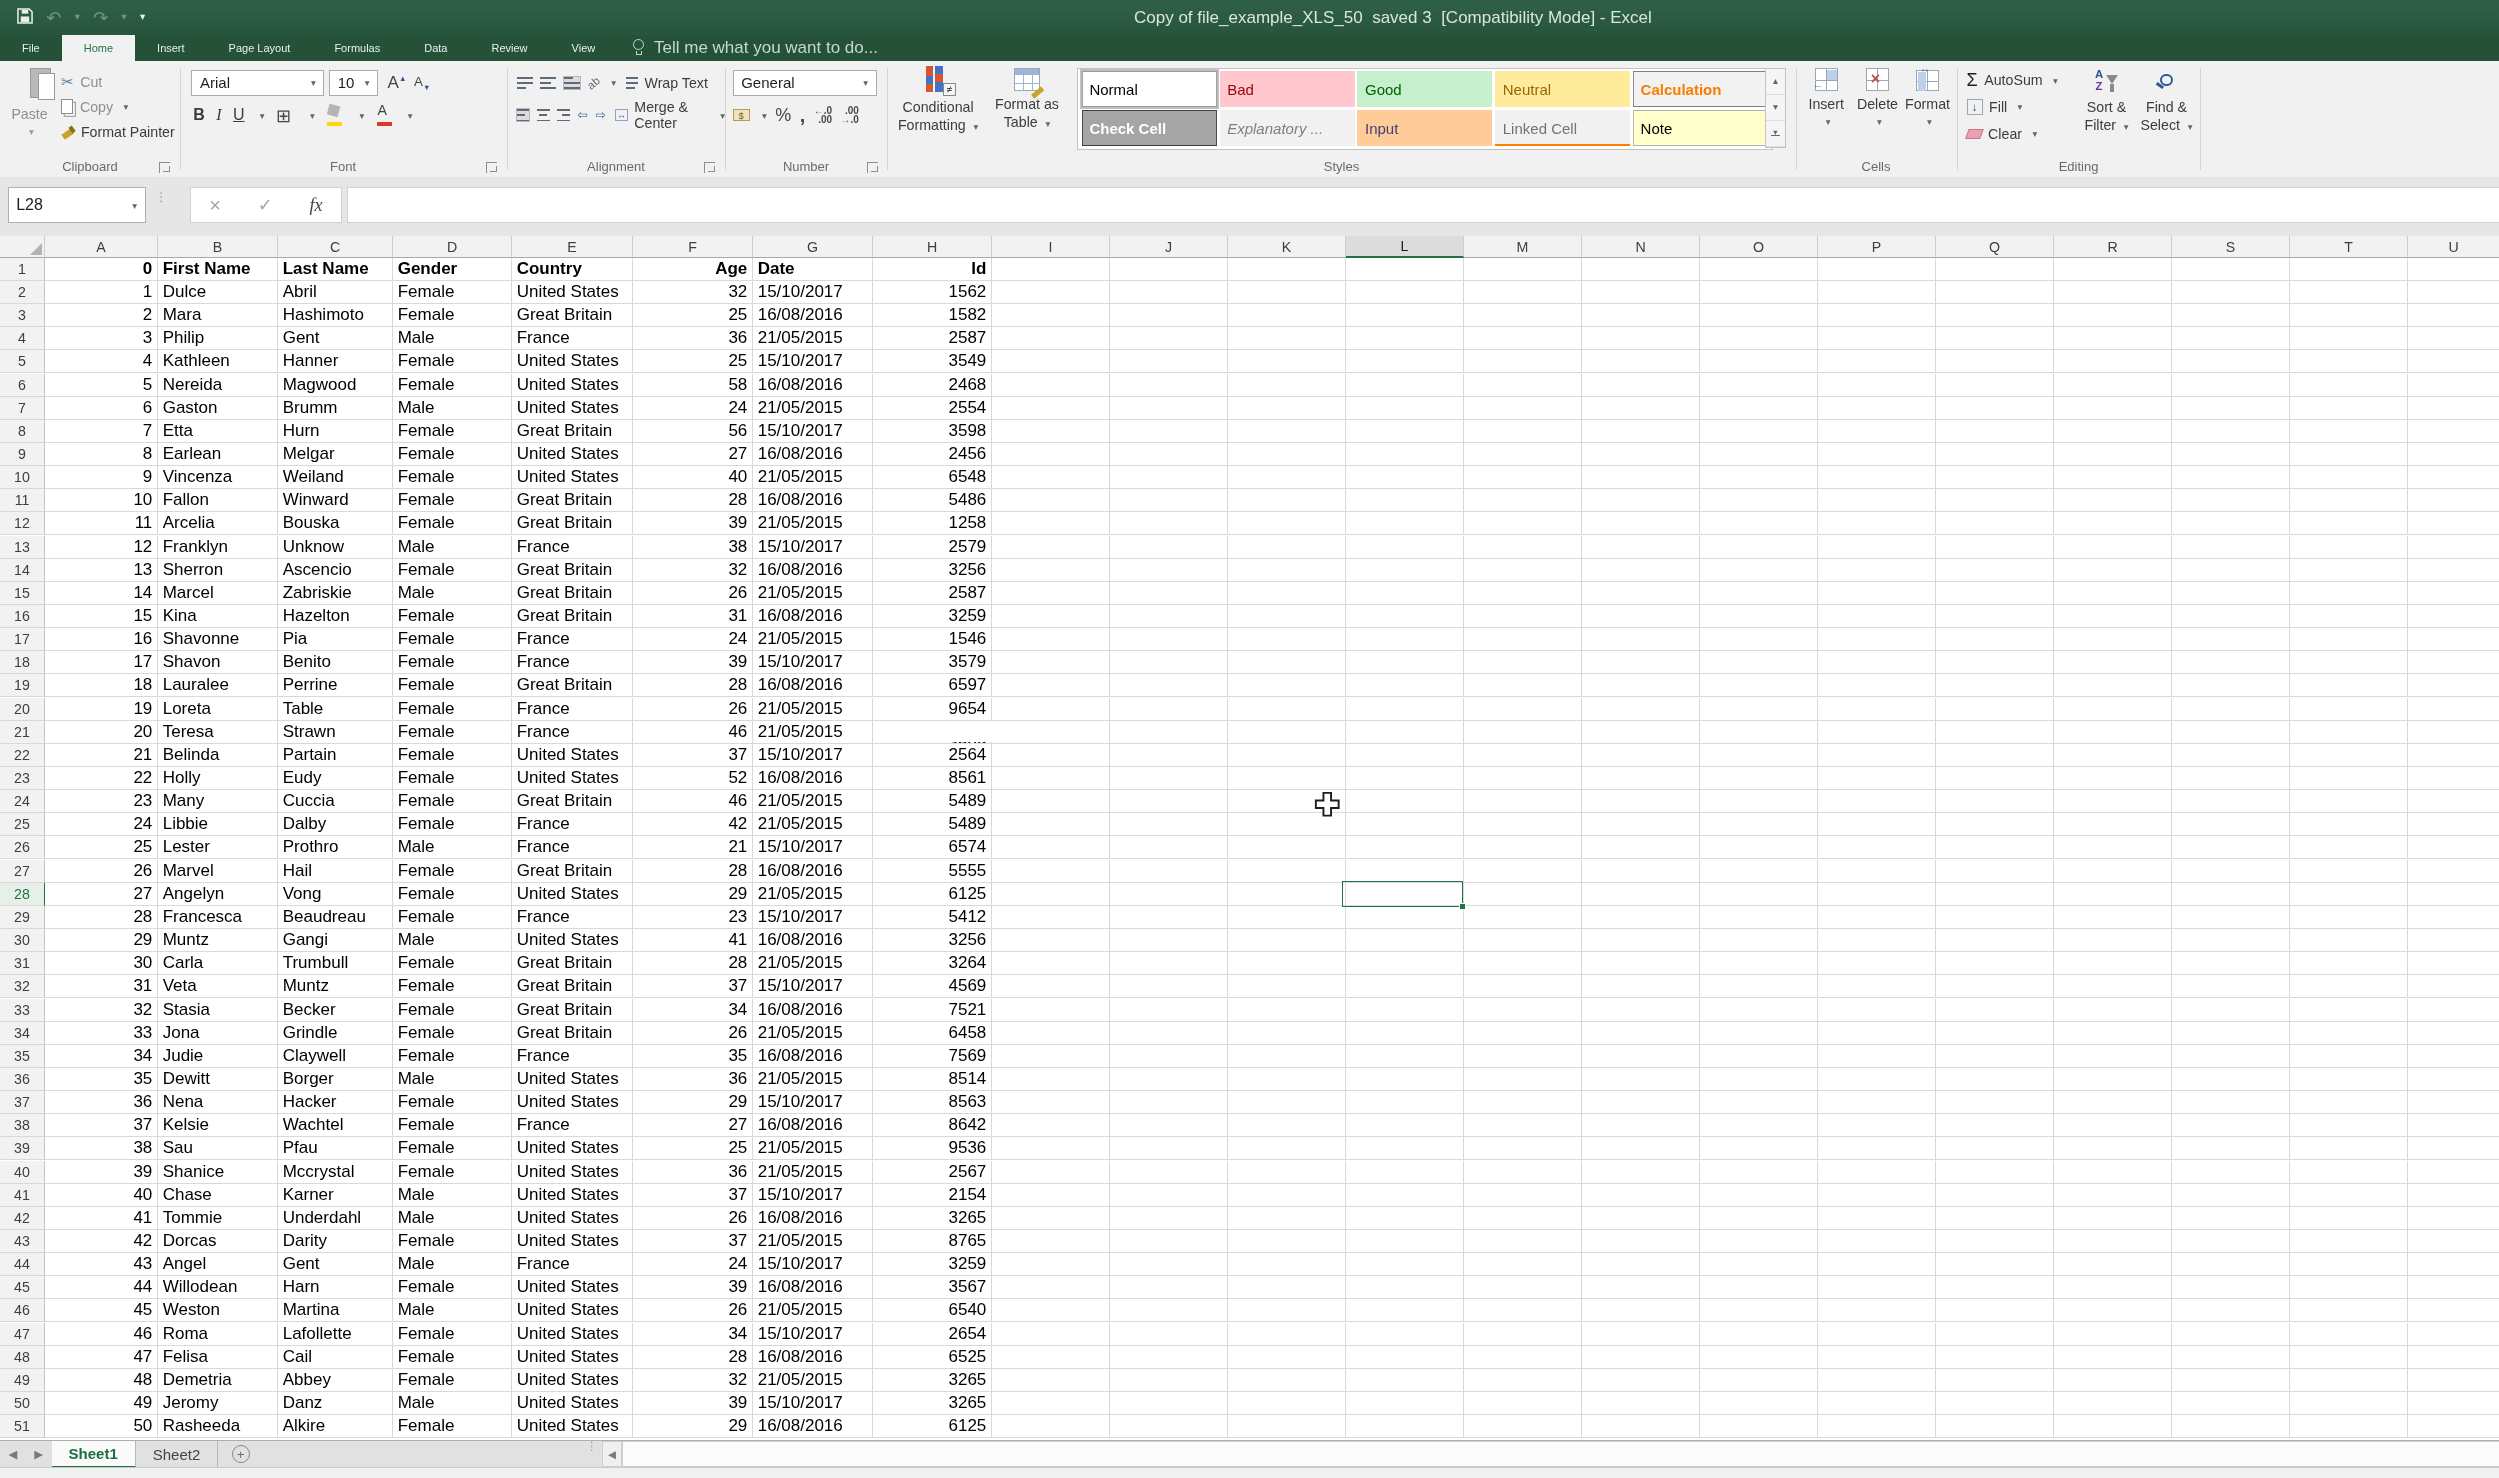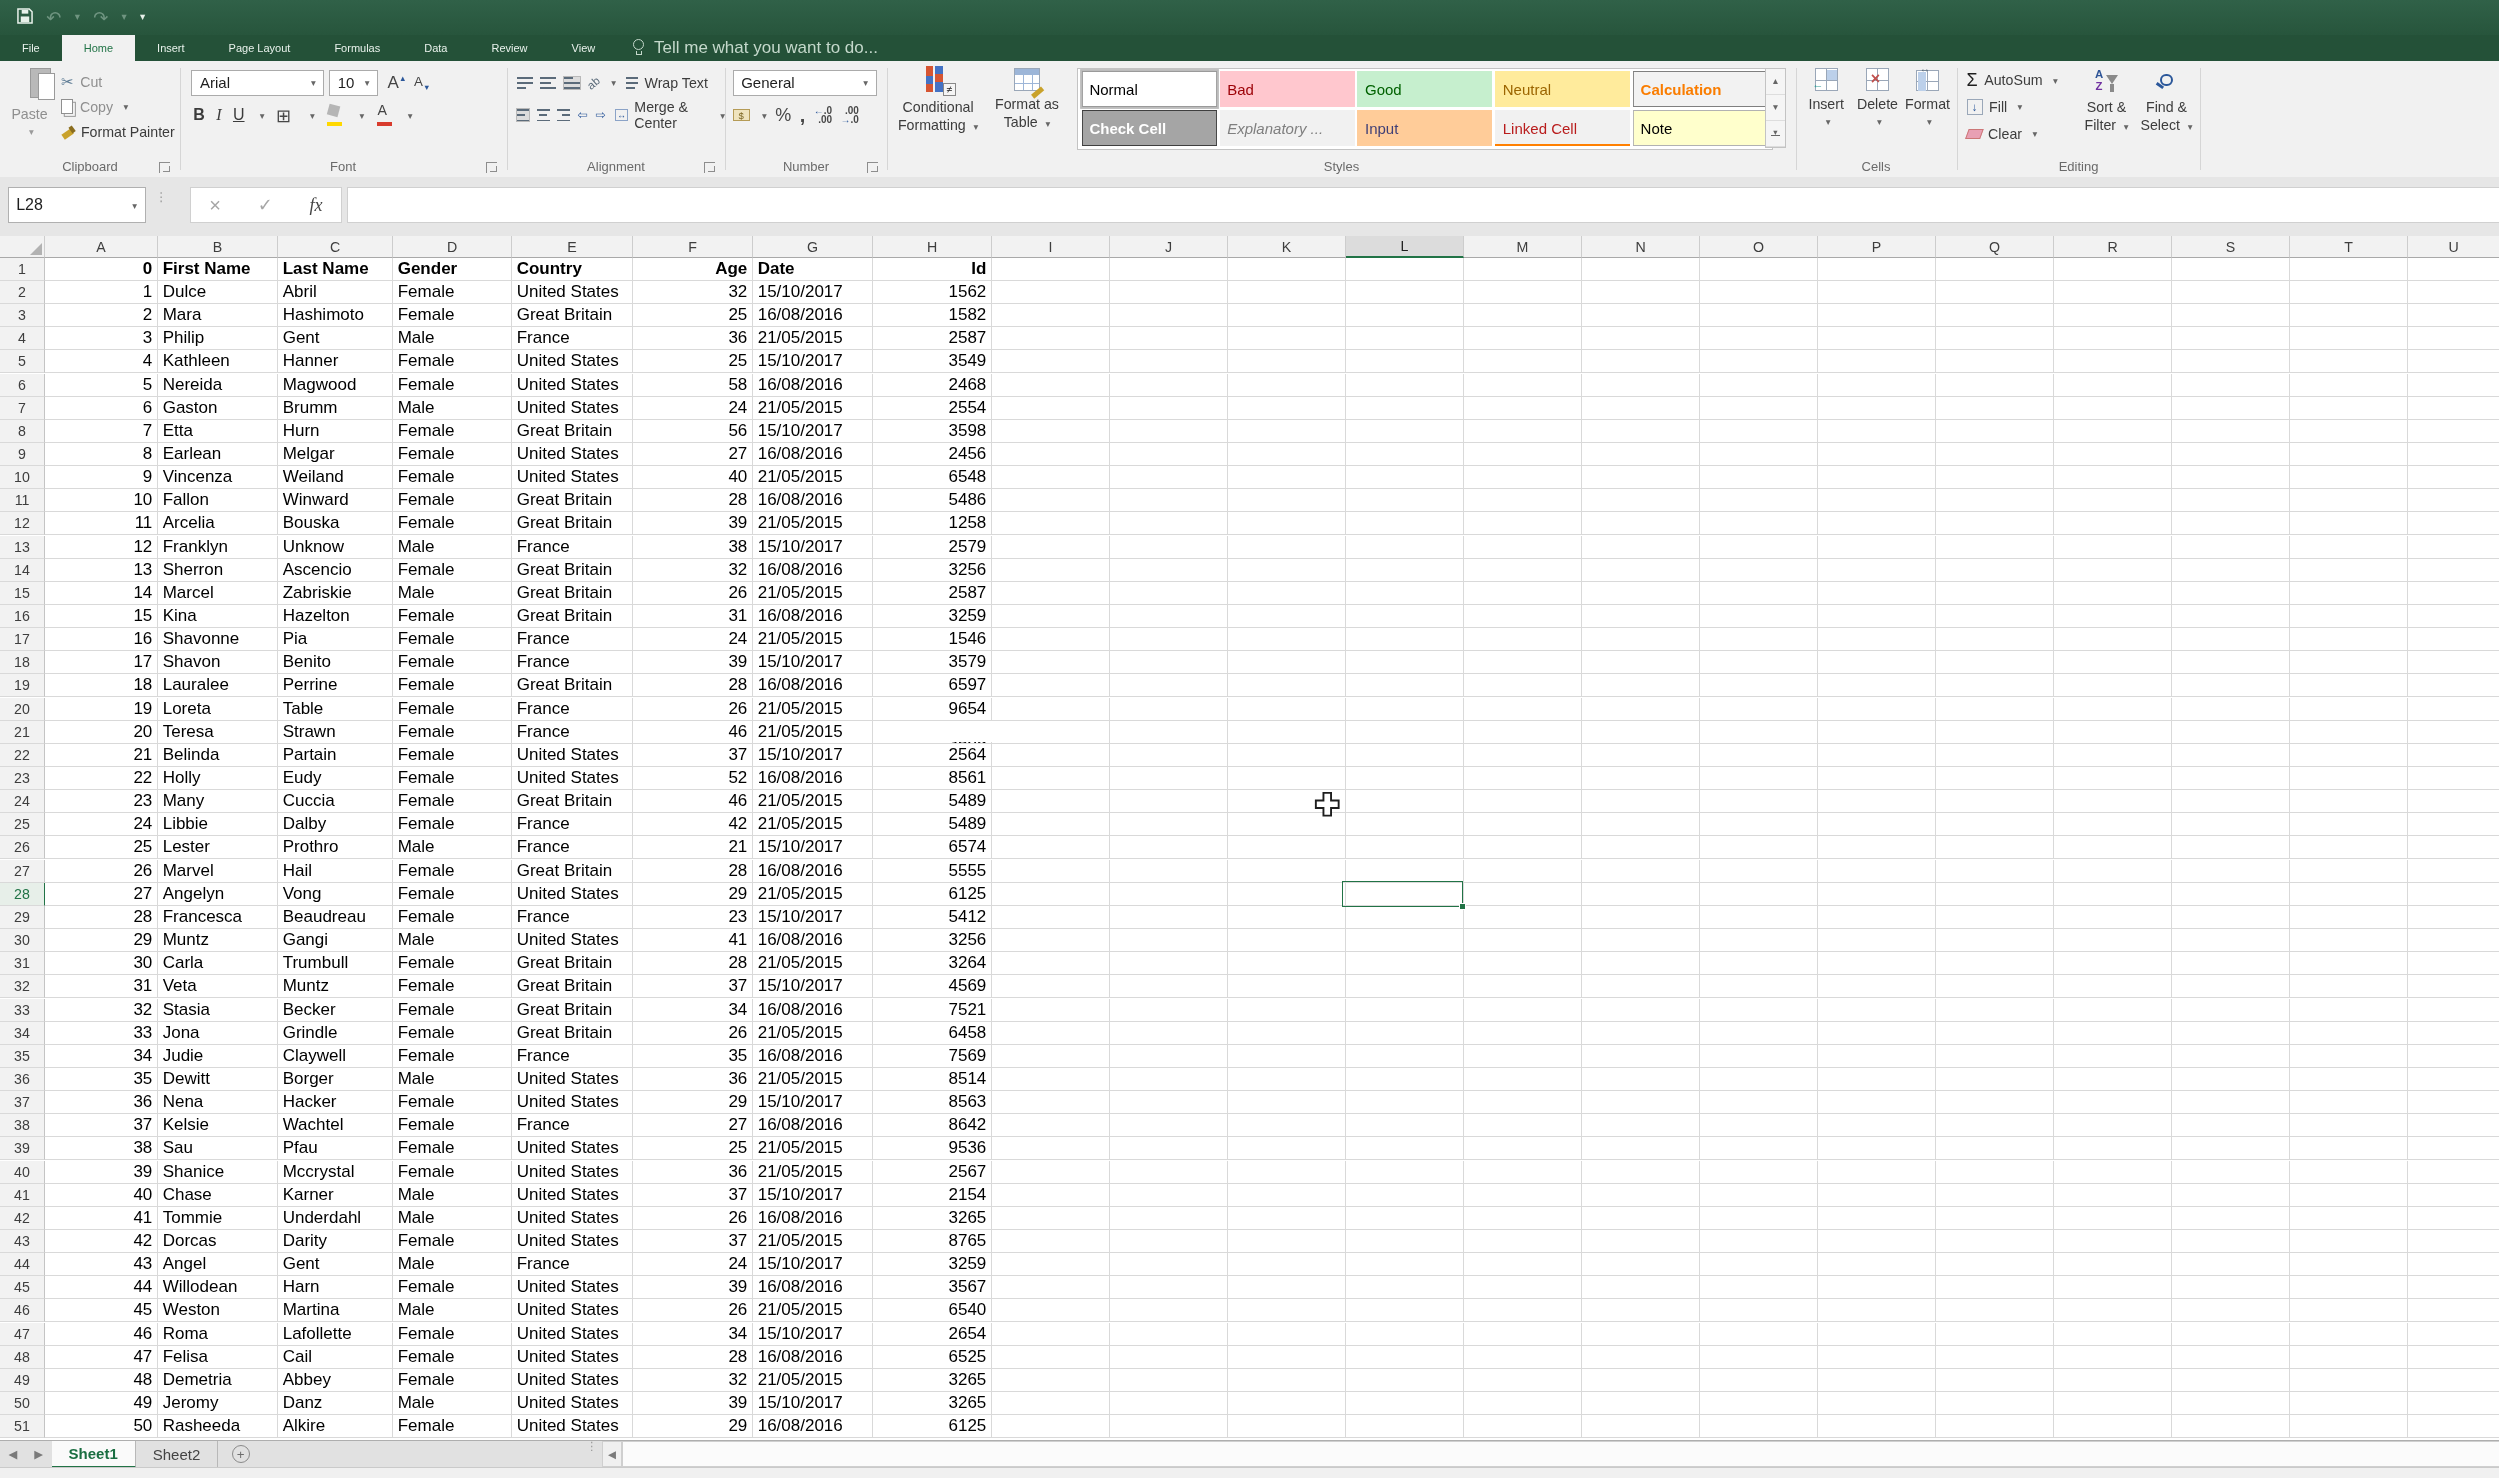--- a/index.html
+++ b/index.html
@@ -134,20 +134,21 @@
           <rect x="4" y="9" width="9" height="6" fill="#e8f1ea"></rect>
           <rect x="5" y="2" width="7" height="4" fill="#e8f1ea"></rect>
         </svg>
     </span>
     <span class="qbtn dim">↶</span>
     <span class="qbtn dim tiny">▾</span>
     <span class="qbtn dim">↷</span>
     <span class="qbtn dim tiny">▾</span>
     <span class="qbtn tiny">▾</span>
   </div>
+  <div class="titletext">Copy of file_example_XLS_50  saved 3  [Compatibility Mode] - Excel</div>
 </div>
 
 <div class="tabsrow">
   <div id="rtabs" style="display:flex;">
       <div class="rtab">File</div>
       <div class="rtab active">Home</div>
       <div class="rtab">Insert</div>
       <div class="rtab">Page Layout</div>
       <div class="rtab">Formulas</div>
       <div class="rtab">Data</div>
@@ -327,21 +328,21 @@
     </div>
     <div class="gallery" style="left:190px;" id="stylegallery">
         <div class="gcell" style="background: rgb(255, 255, 255); color: rgb(0, 0, 0); box-shadow: rgb(154, 154, 154) 0px 0px 0px 0.9px inset, rgb(188, 188, 188) 0px 0px 0px 1.9px;">Normal</div>
         <div class="gcell" style="background: rgb(255, 199, 206); color: rgb(156, 0, 6);">Bad</div>
         <div class="gcell" style="background: rgb(198, 239, 206); color: rgb(0, 97, 0);">Good</div>
         <div class="gcell" style="background: rgb(255, 235, 156); color: rgb(156, 101, 0);">Neutral</div>
         <div class="gcell" style="background: rgb(242, 242, 242); color: rgb(250, 125, 0); box-shadow: rgb(127, 127, 127) 0px 0px 0px 0.9px inset; font-weight: bold;">Calculation</div>
         <div class="gcell" style="background: rgb(165, 165, 165); color: rgb(255, 255, 255); box-shadow: rgb(63, 63, 63) 0px 0px 0px 0.9px inset; font-weight: bold;">Check Cell</div>
         <div class="gcell" style="background: rgb(241, 241, 241); color: rgb(127, 127, 127); font-style: italic;">Explanatory ...</div>
         <div class="gcell" style="background: rgb(255, 204, 153); color: rgb(63, 63, 118);">Input</div>
-        <div class="gcell" style="background: rgb(241, 241, 241); color: #b91c1c; box-shadow: rgb(255, 128, 1) 0px -1.9px 0px 0px inset;">Linked Cell</div>
+        <div class="gcell" style="background: rgb(241, 241, 241); color: #737373; box-shadow: rgb(255, 128, 1) 0px -1.9px 0px 0px inset;">Linked Cell</div>
         <div class="gcell" style="background: rgb(255, 255, 204); color: rgb(0, 0, 0); box-shadow: rgb(178, 178, 178) 0px 0px 0px 0.9px inset;">Note</div>
       </div>
     <div class="gscroll" style="left:878px;">
       <div>▲</div>
       <div>▼</div>
       <div style="flex-direction:column; line-height:3.8px;">▾<span style="width:9.5px;height:0.9px;background:#666;display:block;"></span></div>
     </div>
     <div class="glabel">Styles</div>
   </div>
   <div class="gdiv" style="left:1796px;"></div>

